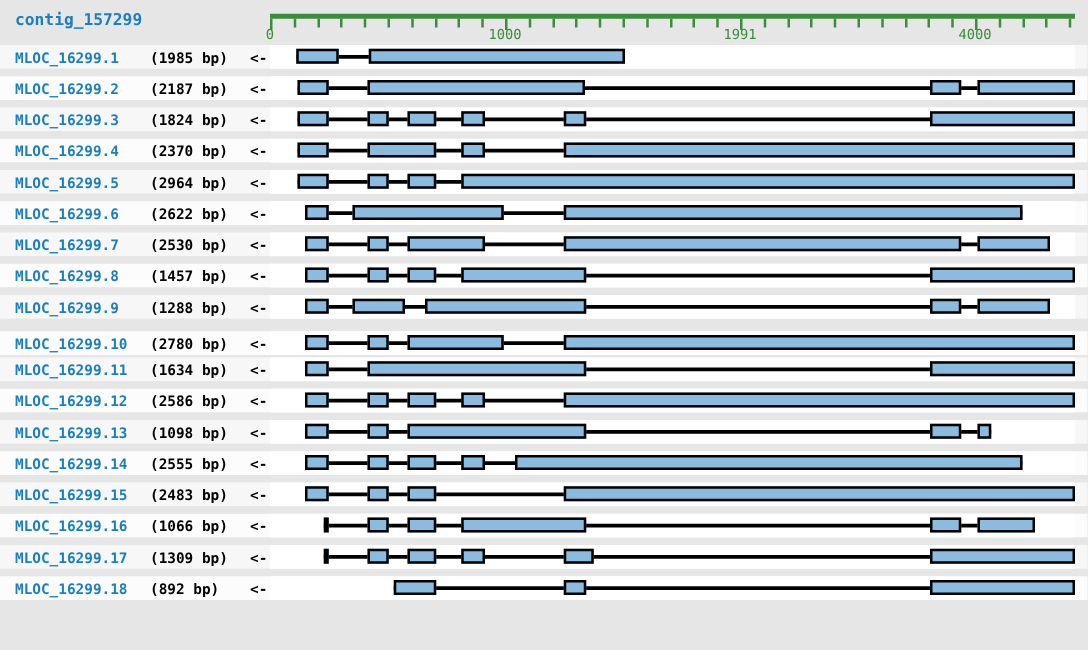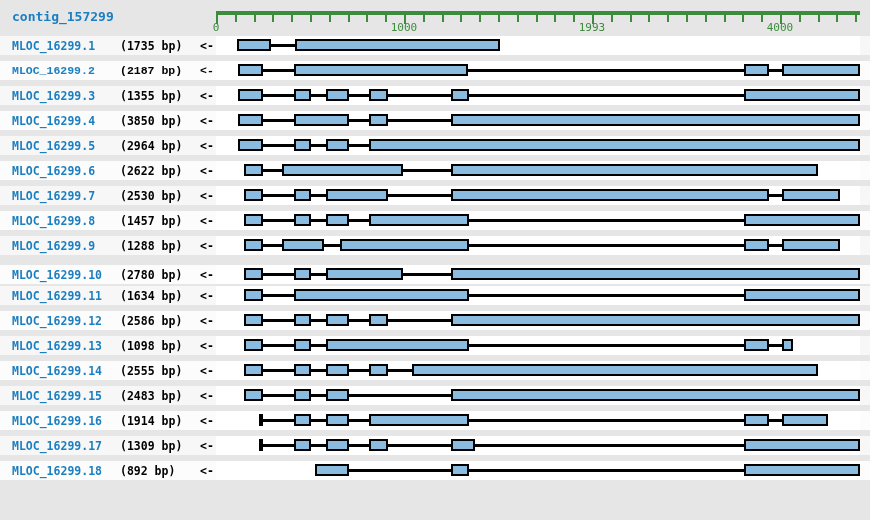--- a/index.html
+++ b/index.html
@@ -113,72 +113,72 @@
         <div class="tick" style="left: 723.6px;"></div>
         <div class="tick" style="left: 742.4px;"></div>
         <div class="tick" style="left: 761.2px;"></div>
         <div class="tick major" style="left: 780px;"></div>
         <div class="tick" style="left: 798.8px;"></div>
         <div class="tick" style="left: 817.6px;"></div>
         <div class="tick" style="left: 836.4px;"></div>
         <div class="tick" style="left: 855.2px;"></div>
         <div class="tick-label" style="left: 216px;">0</div>
         <div class="tick-label" style="left: 404px;">1000</div>
-        <div class="tick-label" style="left: 592px;">1993</div>
+        <div class="tick-label" style="left: 592px;">1991</div>
         <div class="tick-label" style="left: 780px;">4000</div>
       </div>
   </div>
 
   <div class="contig-title">contig_157299</div>
 
   <div id="rows">
       <div class="row" style="top: 36px;">
         <div class="band"></div>
         <div class="spacer"></div>
         <div class="gene-label">MLOC_16299.1</div>
-        <div class="bp-label">(1735 bp)</div>
+        <div class="bp-label">(1985 bp)</div>
         <div class="strand-label">&lt;-</div>
         <div class="track" style="left: 216px; width: 644px;"></div>
         <div class="intron" style="left: 237px; width: 263px;"></div>
         <div class="exon" style="left: 237px; width: 34px;"></div>
         <div class="exon" style="left: 295px; width: 205px;"></div>
       </div>
-      <div class="row alt" style="top: 61px; font-family: Liberation Mono, monospace;">
+      <div class="row alt" style="top: 61px;">
         <div class="band"></div>
         <div class="spacer"></div>
         <div class="gene-label">MLOC_16299.2</div>
         <div class="bp-label">(2187 bp)</div>
         <div class="strand-label">&lt;-</div>
         <div class="track" style="left: 216px; width: 644px;"></div>
         <div class="intron" style="left: 238px; width: 622px;"></div>
         <div class="exon" style="left: 238px; width: 25px;"></div>
         <div class="exon" style="left: 294px; width: 174px;"></div>
         <div class="exon" style="left: 744px; width: 25px;"></div>
         <div class="exon" style="left: 782px; width: 78px;"></div>
       </div>
       <div class="row" style="top: 86px;">
         <div class="band"></div>
         <div class="spacer"></div>
         <div class="gene-label">MLOC_16299.3</div>
-        <div class="bp-label">(1355 bp)</div>
+        <div class="bp-label">(1824 bp)</div>
         <div class="strand-label">&lt;-</div>
         <div class="track" style="left: 216px; width: 644px;"></div>
         <div class="intron" style="left: 238px; width: 622px;"></div>
         <div class="exon" style="left: 238px; width: 25px;"></div>
         <div class="exon" style="left: 294px; width: 17px;"></div>
         <div class="exon" style="left: 326px; width: 23px;"></div>
         <div class="exon" style="left: 369px; width: 19px;"></div>
         <div class="exon" style="left: 451px; width: 18px;"></div>
         <div class="exon" style="left: 744px; width: 116px;"></div>
       </div>
       <div class="row alt" style="top: 111px;">
         <div class="band"></div>
         <div class="spacer"></div>
         <div class="gene-label">MLOC_16299.4</div>
-        <div class="bp-label">(3850 bp)</div>
+        <div class="bp-label">(2370 bp)</div>
         <div class="strand-label">&lt;-</div>
         <div class="track" style="left: 216px; width: 644px;"></div>
         <div class="intron" style="left: 238px; width: 622px;"></div>
         <div class="exon" style="left: 238px; width: 25px;"></div>
         <div class="exon" style="left: 294px; width: 55px;"></div>
         <div class="exon" style="left: 369px; width: 19px;"></div>
         <div class="exon" style="left: 451px; width: 409px;"></div>
       </div>
       <div class="row" style="top: 136px; border-radius: 11px;">
         <div class="band"></div>
@@ -324,21 +324,21 @@
         <div class="intron" style="left: 244px; width: 616px;"></div>
         <div class="exon" style="left: 244px; width: 19px;"></div>
         <div class="exon" style="left: 294px; width: 17px;"></div>
         <div class="exon" style="left: 326px; width: 23px;"></div>
         <div class="exon" style="left: 451px; width: 409px;"></div>
       </div>
       <div class="row alt" style="top: 411px;">
         <div class="band"></div>
         <div class="spacer"></div>
         <div class="gene-label">MLOC_16299.16</div>
-        <div class="bp-label">(1914 bp)</div>
+        <div class="bp-label">(1066 bp)</div>
         <div class="strand-label">&lt;-</div>
         <div class="track" style="left: 216px; width: 644px;"></div>
         <div class="intron" style="left: 259px; width: 569px;"></div>
         <div class="exon tiny" style="left: 259px; width: 3px;"></div>
         <div class="exon" style="left: 294px; width: 17px;"></div>
         <div class="exon" style="left: 326px; width: 23px;"></div>
         <div class="exon" style="left: 369px; width: 100px;"></div>
         <div class="exon" style="left: 744px; width: 25px;"></div>
         <div class="exon" style="left: 782px; width: 46px;"></div>
       </div>

